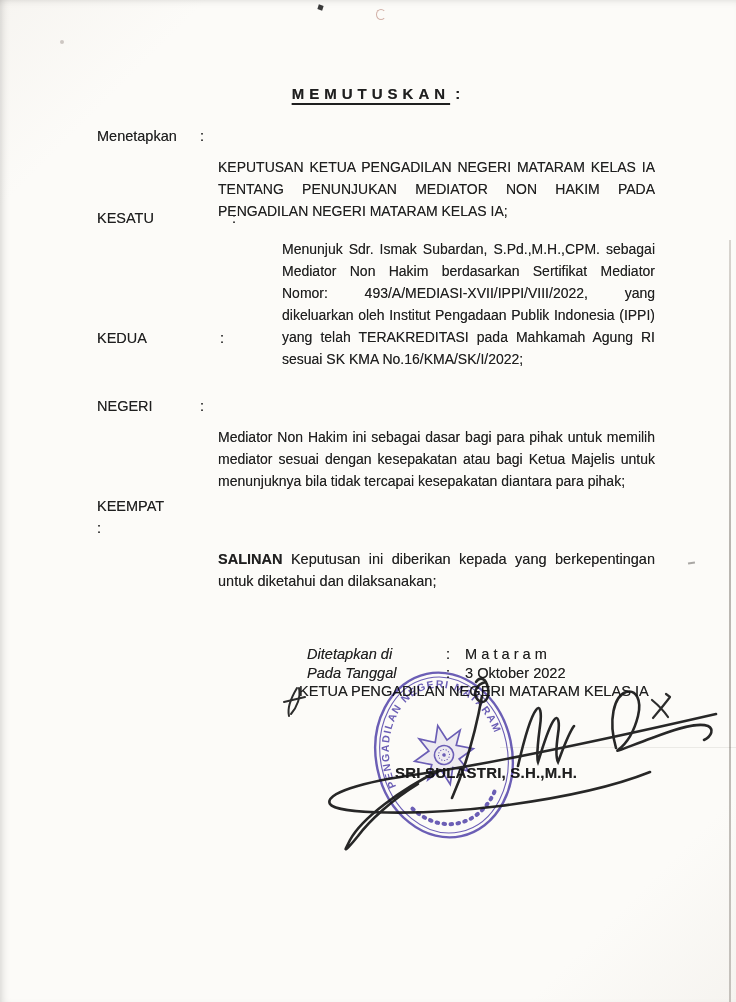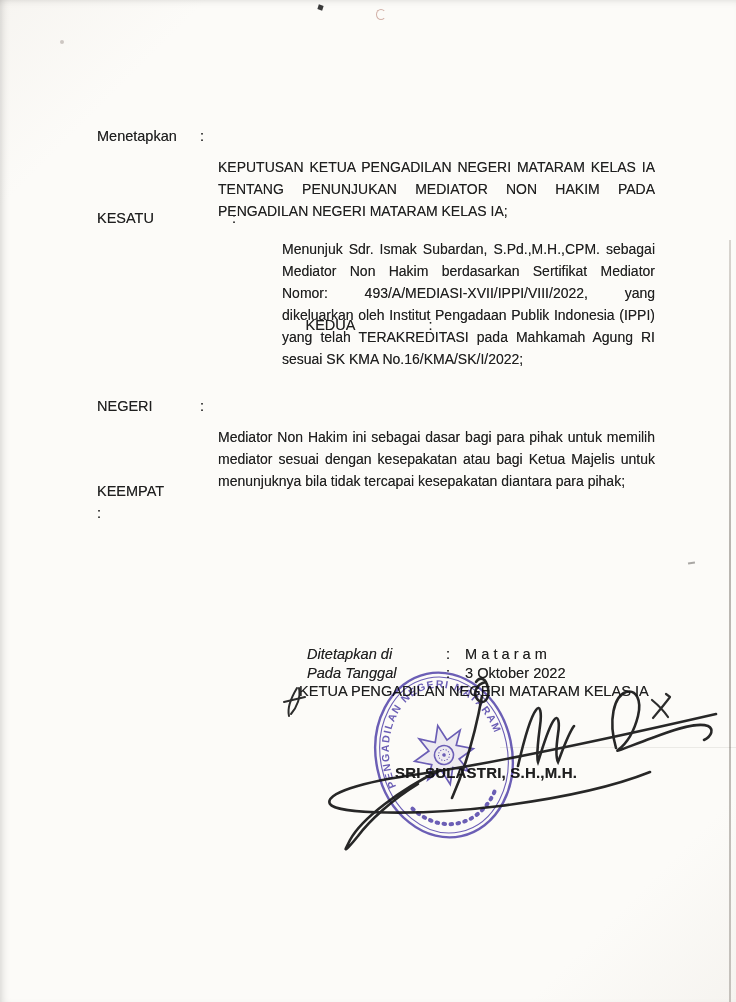--- a/index.html
+++ b/index.html
@@ -12,26 +12,26 @@
     box-shadow: inset 7px 0 10px -6px rgba(0,0,0,.18), inset 0 6px 9px -6px rgba(0,0,0,.12);
   }
   .ink { color:#1f1f1f; text-shadow:0 0 .4px rgba(30,30,30,.55); }
 
   .heading { position:absolute; top:85px; left:97px; width:558px; text-align:center;
              font-weight:bold; font-size:15px; }
   .heading .ut { text-decoration:underline; text-decoration-thickness:1.6px;
                  text-underline-offset:4px; letter-spacing:5px; }
   .heading .hc { letter-spacing:0; margin-left:1px; }
 
-  .section { position:absolute; left:97px; width:558px; display:flex; align-items:flex-start;justify-content:center; }
+  .section { position:absolute; left:97px; width:558px; display:flex; align-items:flex-start; }
   .sec-label { flex:none; width:103px; font-size:14.5px; line-height:21.5px; }
   .sec-colon { flex:none; width:18px; font-size:14.5px; line-height:21.5px; }
   .sec-body  { flex:1; font-size:14px; line-height:22px; text-align:justify;margin-top:30px; }
-  .top-0 { top:126px; } .top-1 { top:208px;gap:32px; } .top-2 { top:315px;gap:20px; }
-  .top-3 { top:396px; } .top-4 { top:481px;flex-direction:column; }
+  .top-0 { top:126px; } .top-1 { top:208px;gap:32px; } .top-2 { top:328px;gap:20px; }
+  .top-3 { top:396px; } .top-4 { top:496px;flex-direction:column; }
 
   .salinan { position:absolute; left:218px; top:549px; width:437px;
              font-size:14.5px; line-height:21.5px; text-align:justify; }
   .salinan b { font-weight:bold; }
 
   .closing { position:absolute; left:307px; top:645px; font-size:14.6px; line-height:19px; }
   .c-row { display:flex; }
   .c-label { width:139px; flex:none;font-style:italic; }
   .c-colon { width:19px; flex:none; }
   .signer-title { position:absolute; left:299px; top:683px; font-size:14.6px; white-space:nowrap; }
@@ -52,20 +52,23 @@
   .edge-r  { position:absolute; left:729px; top:240px; width:2px; height:762px;
              background:linear-gradient(#cfcbc5, #a8a49e 40%, #b9b5af); opacity:.8; }
   .crease  { position:absolute; left:500px; top:747px; width:236px; height:1px;
              background:rgba(90,85,80,.10); }
 </style>
 </head>
 <body>
 
 <div class="page">
 
+  <div class="heading ink">
+    <span class="ut">MEMUTUSKAN</span><span class="hc"> :</span>
+  </div>
 
   <div class="section top-0">
     <div class="sec-label ink">Menetapkan</div>
     <div class="sec-colon ink">:</div>
     <div class="sec-body ink">KEPUTUSAN KETUA PENGADILAN NEGERI MATARAM KELAS IA TENTANG PENUNJUKAN MEDIATOR NON HAKIM PADA PENGADILAN NEGERI MATARAM KELAS IA;</div>
   </div>
 
   <div class="section top-1">
     <div class="sec-label ink">KESATU</div>
     <div class="sec-colon ink">:</div>
@@ -81,20 +84,23 @@
     <div class="sec-label ink">NEGERI</div>
     <div class="sec-colon ink">:</div>
     <div class="sec-body ink">Mediator Non Hakim ini sebagai dasar bagi para pihak untuk memilih mediator sesuai dengan kesepakatan atau bagi Ketua Majelis untuk menunjuknya bila tidak tercapai kesepakatan diantara para pihak;</div>
   </div>
 
   <div class="section top-4">
     <div class="sec-label ink">KEEMPAT</div>
     <div class="sec-colon ink">:</div>
   </div>
 
+  <div class="salinan ink">
+    <b>SALINAN</b><span> Keputusan ini diberikan kepada yang berkepentingan untuk diketahui dan dilaksanakan;</span>
+  </div>
 
   <div class="closing ink">
     <div class="c-row">
       <span class="c-label">Ditetapkan di</span>
       <span class="c-colon">:</span>
       <span>M a t a r a m</span>
     </div>
     <div class="c-row">
       <span class="c-label">Pada Tanggal</span>
       <span class="c-colon">:</span>

